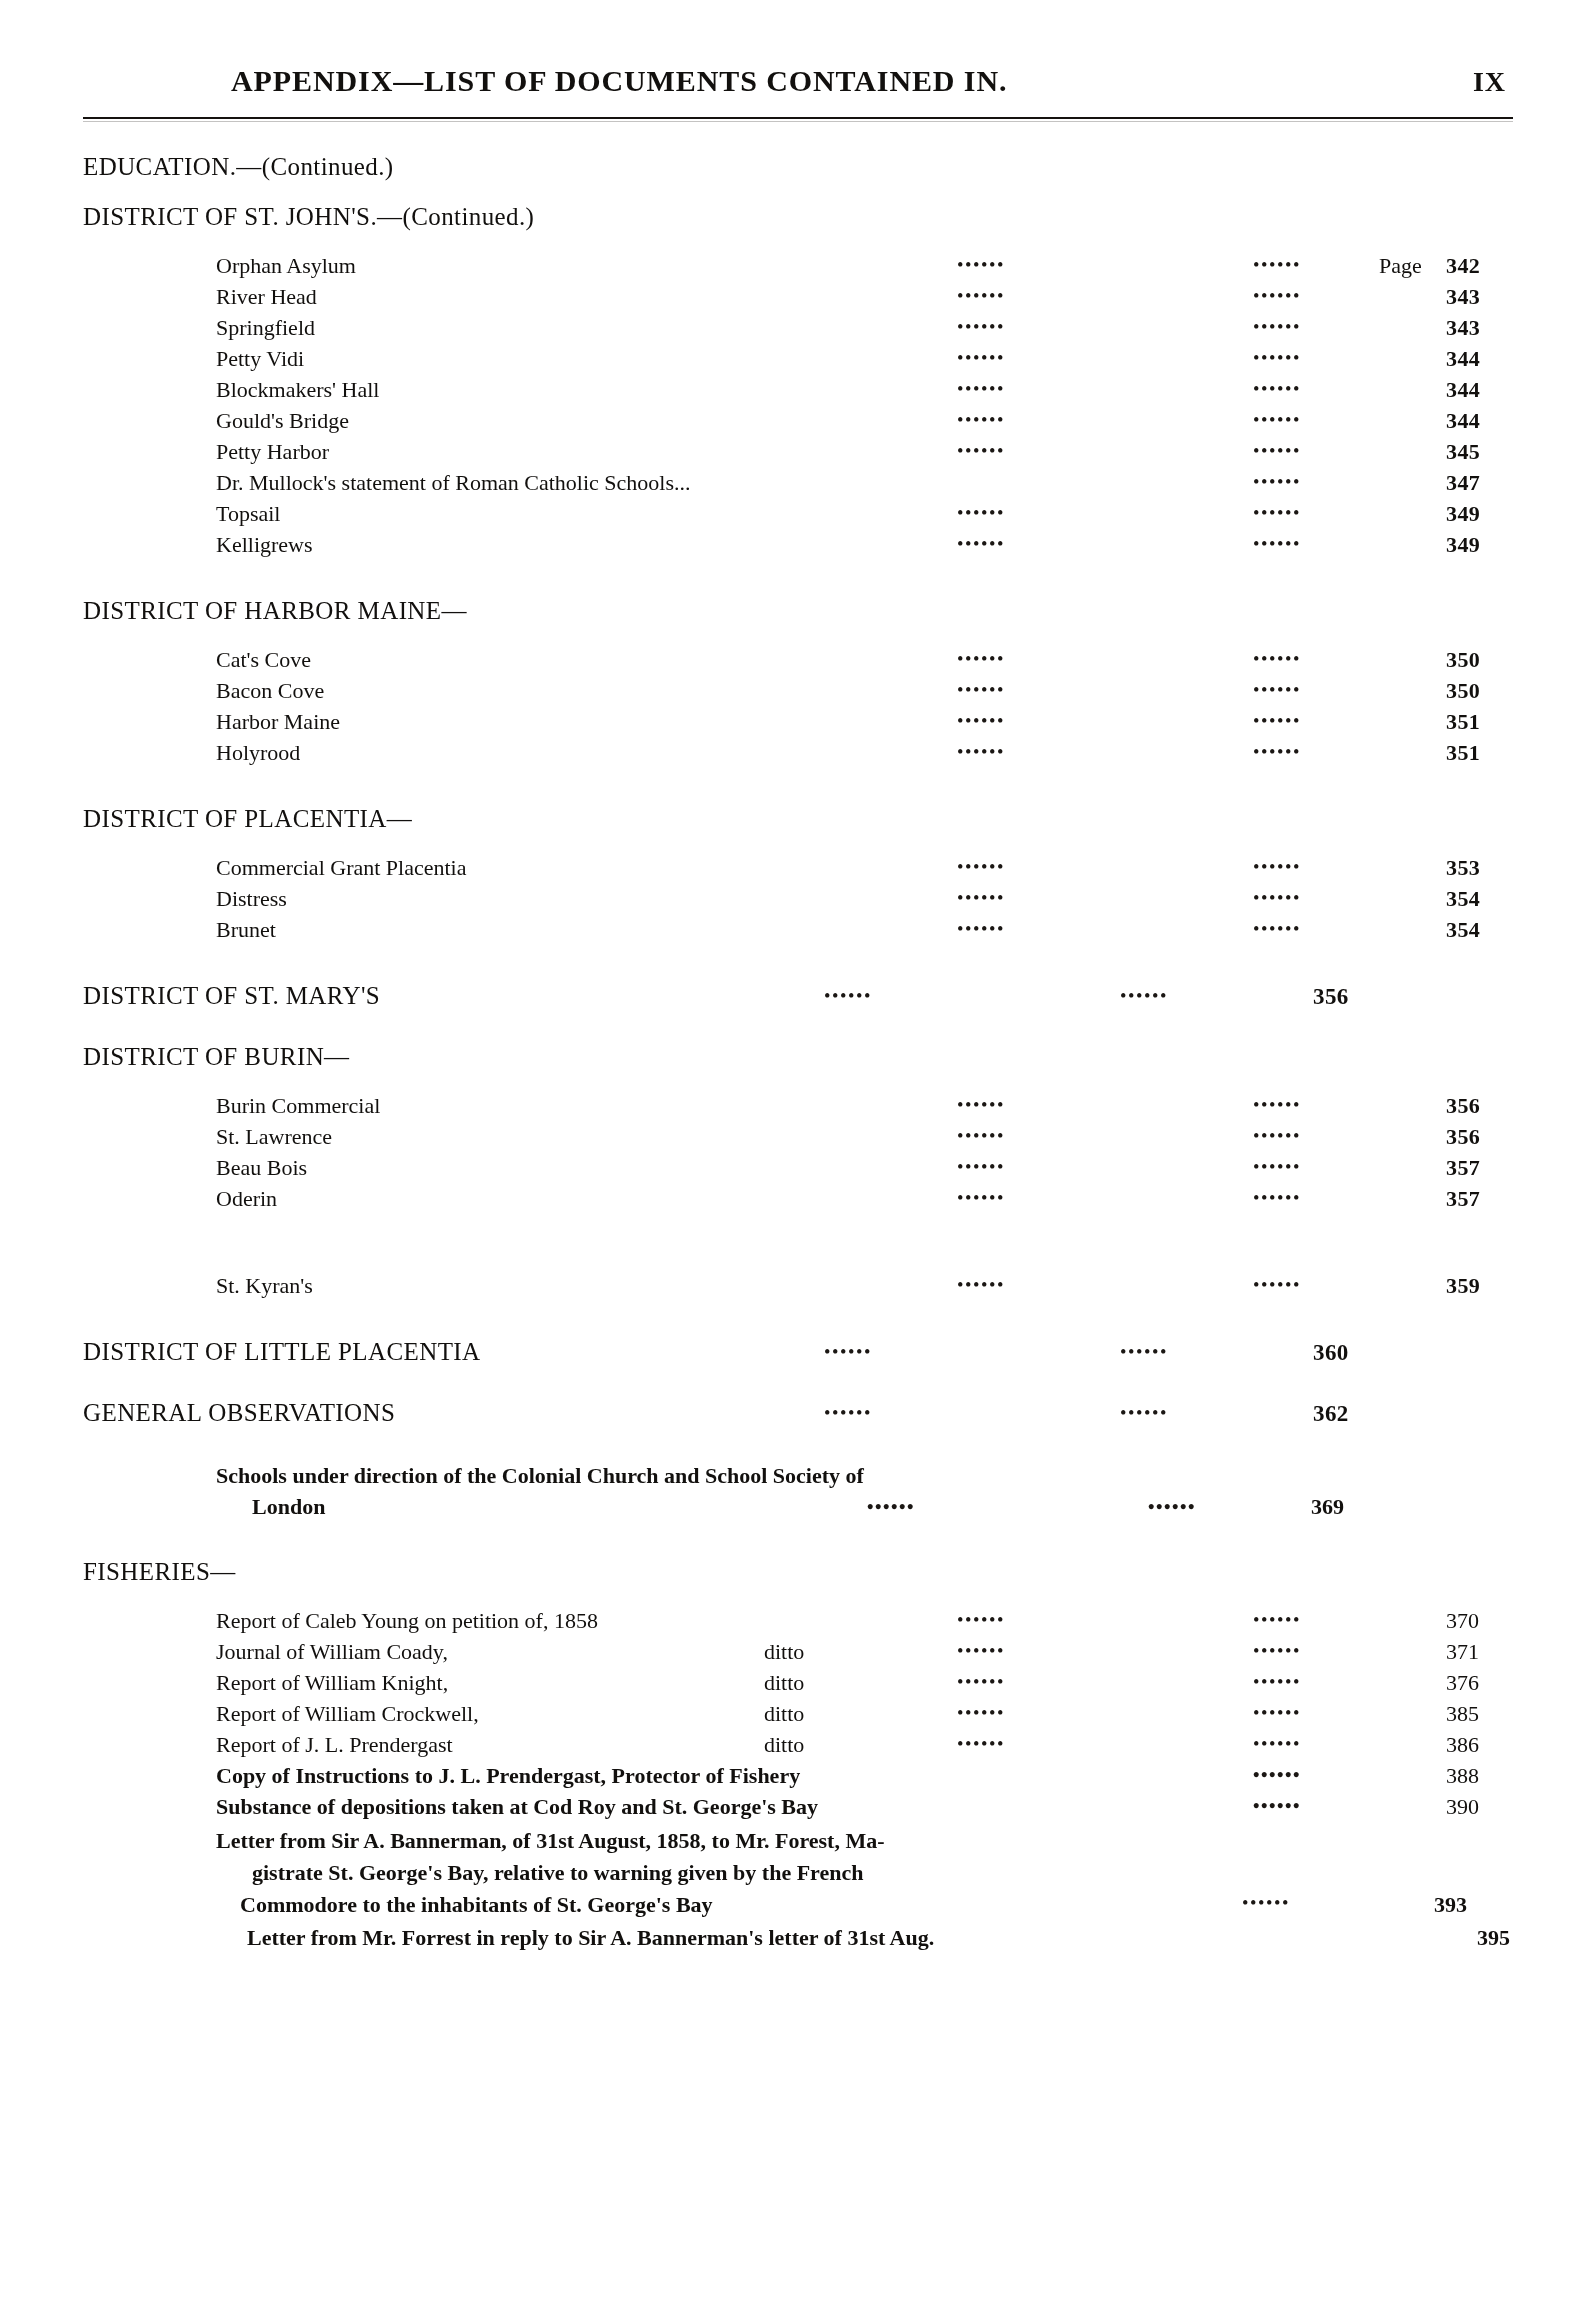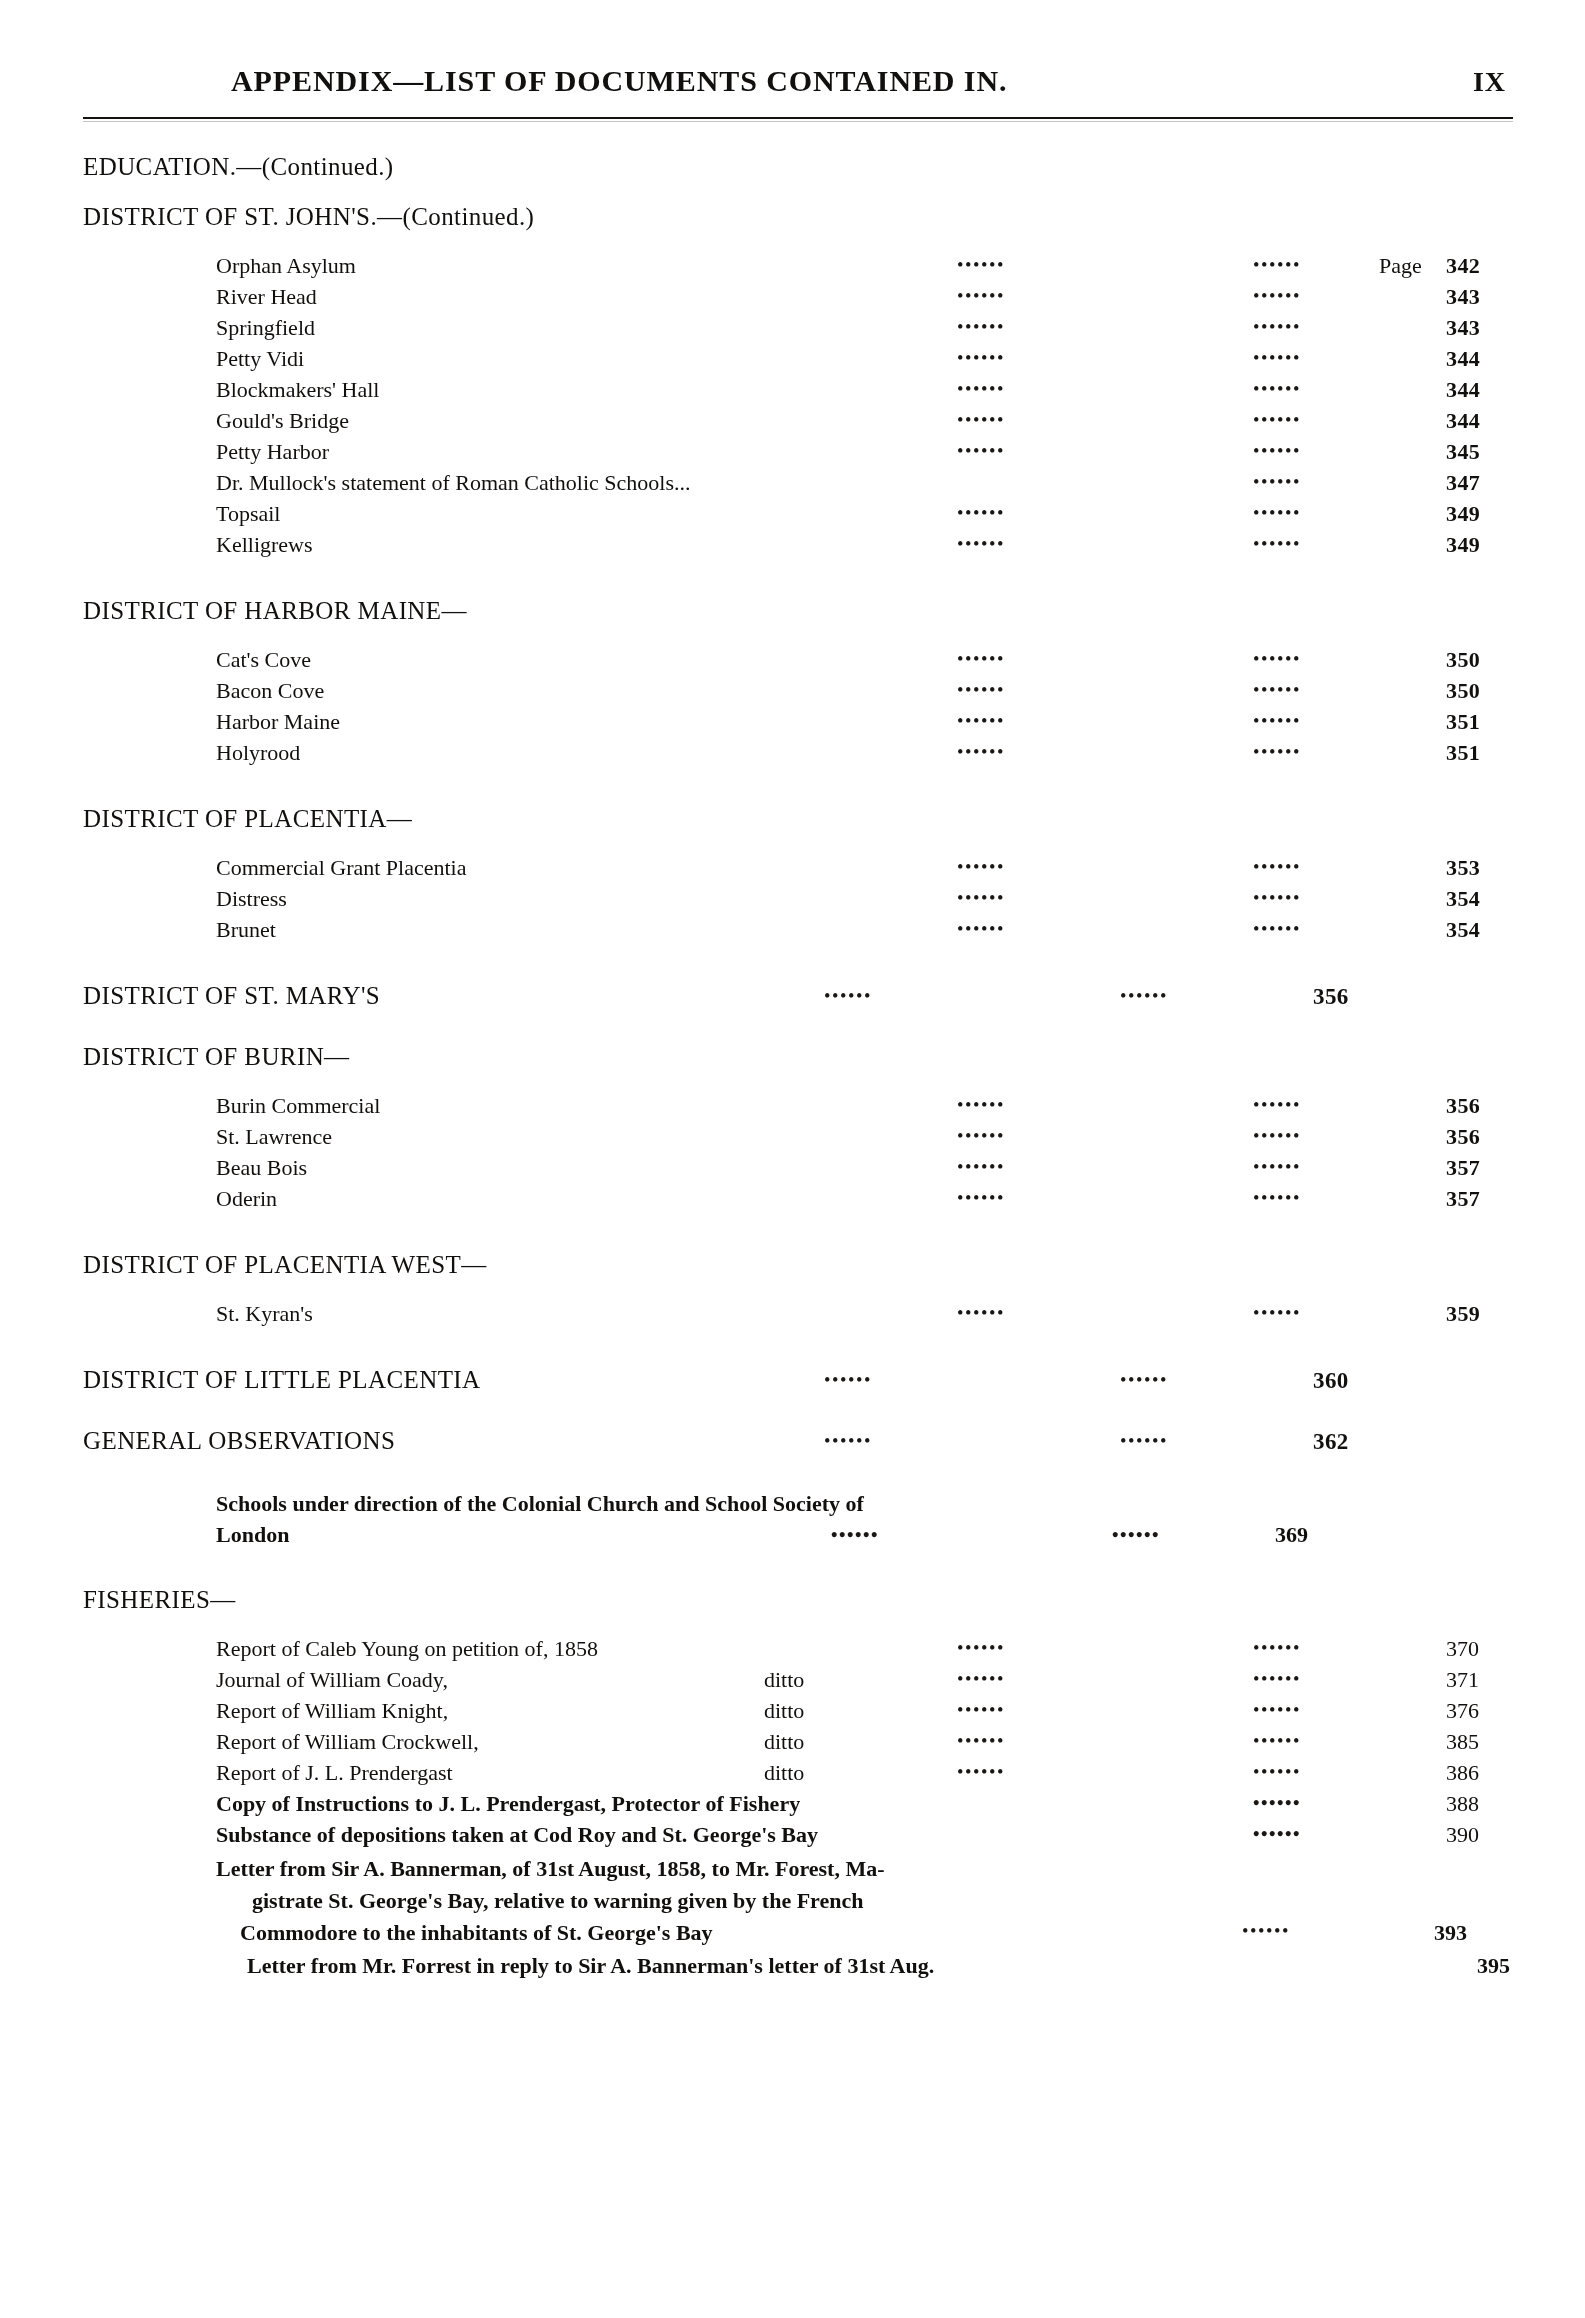--- a/index.html
+++ b/index.html
@@ -161,20 +161,21 @@
     margin-left: 133px;
     width: 1215px;
     font-size: 22px;
     font-weight: bold;
     line-height: 1.42;
   }
   .para .line1 { white-space: nowrap; }
   .para .line2 {
     position: relative;
     height: 33px;
+    margin-left: 36px;
   }
   .para .line2 .txt { position: absolute; left: 0; top: 0; }
   .para .line2 .d1 { position: absolute; left: 615px; top: 3px; letter-spacing: 1.5px; font-size: 18.5px;}
   .para .line2 .d2 { position: absolute; left: 896px; top: 3px; letter-spacing: 1.5px; font-size: 18.5px;}
   .para .line2 .pg { position: absolute; left: 1059px; top: 0; }
 
   
   .frow {
     position: relative;
     height: 31px;
@@ -370,21 +371,20 @@
       <div class="row">
         <span class="txt">Oderin</span>
         <span class="d1 leader">••••••</span>
         <span class="d2 leader">••••••</span>
         <span class="pg">357</span>
       </div>
     </div>
 
     <div class="block-gap-lg"></div>
 
-    <div class="section-head">DISTRICT OF PLACENTIA WEST—</div>
     <div class="block-gap-md"></div>
     <div class="entries">
       <div class="row">
         <span class="txt">St. Kyran's</span>
         <span class="d1 leader">••••••</span>
         <span class="d2 leader">••••••</span>
         <span class="pg">359</span>
       </div>
     </div>
 

